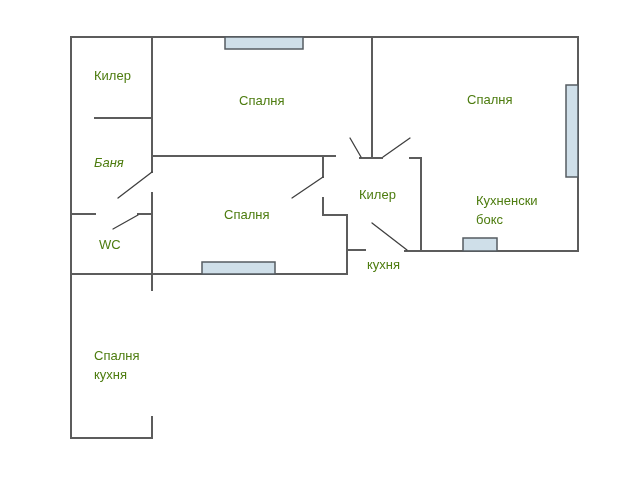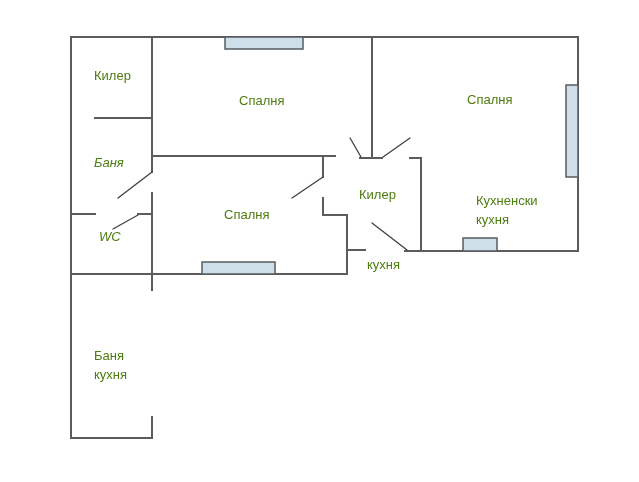--- a/index.html
+++ b/index.html
@@ -86,21 +86,21 @@
   <div class="room-label" style="left:239px; top:91px;">Спалня</div>
 
   <div class="room-label" style="left:467px; top:90px;">Спалня</div>
 
   <div class="room-label" style="left:94px;  top:153px;font-style:italic;">Баня</div>
 
   <div class="room-label" style="left:224px; top:205px;">Спалня</div>
 
   <div class="room-label" style="left:359px; top:185px;">Килер</div>
 
-  <div class="room-label wrap" style="left:476px; top:191px; width:86px;">Кухненски кухня</div>
+  <div class="room-label wrap" style="left:476px; top:191px; width:86px;">Кухненски бокс</div>
 
-  <div class="room-label" style="left:99px;  top:227px;font-style:italic;">WC</div>
+  <div class="room-label" style="left:99px;  top:235px;">WC</div>
 
   <div class="room-label" style="left:367px; top:255px;">кухня</div>
 
-  <div class="room-label wrap" style="left:94px; top:346px; width:58px;">Баня кухня</div>
+  <div class="room-label wrap" style="left:94px; top:346px; width:58px;">Спалня кухня</div>
 
 </div>
 
 </body></html>

